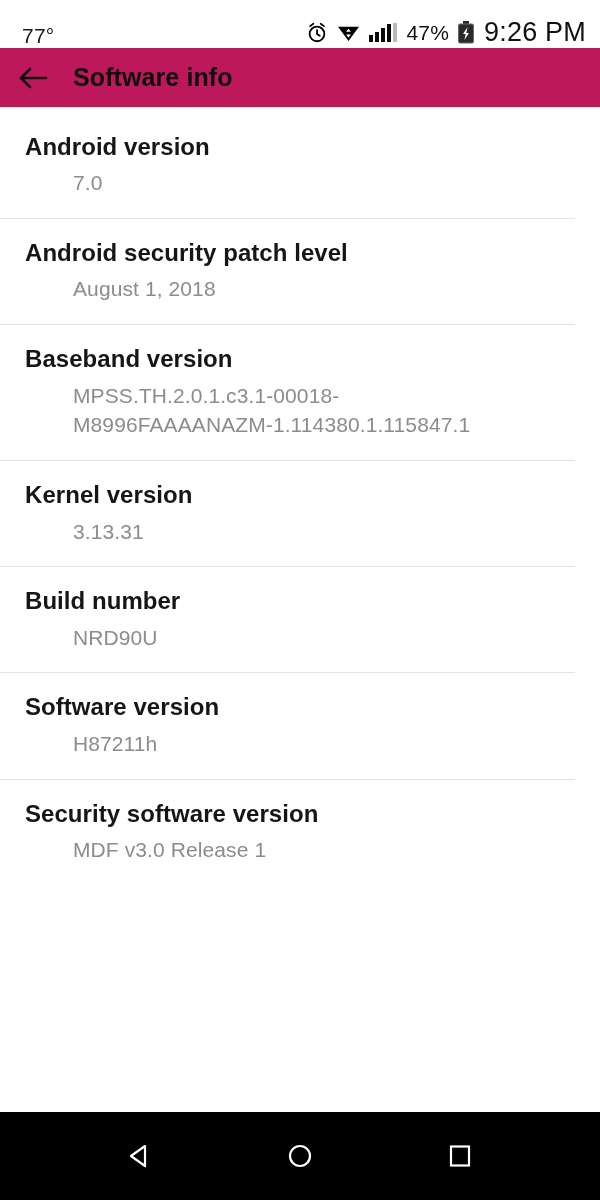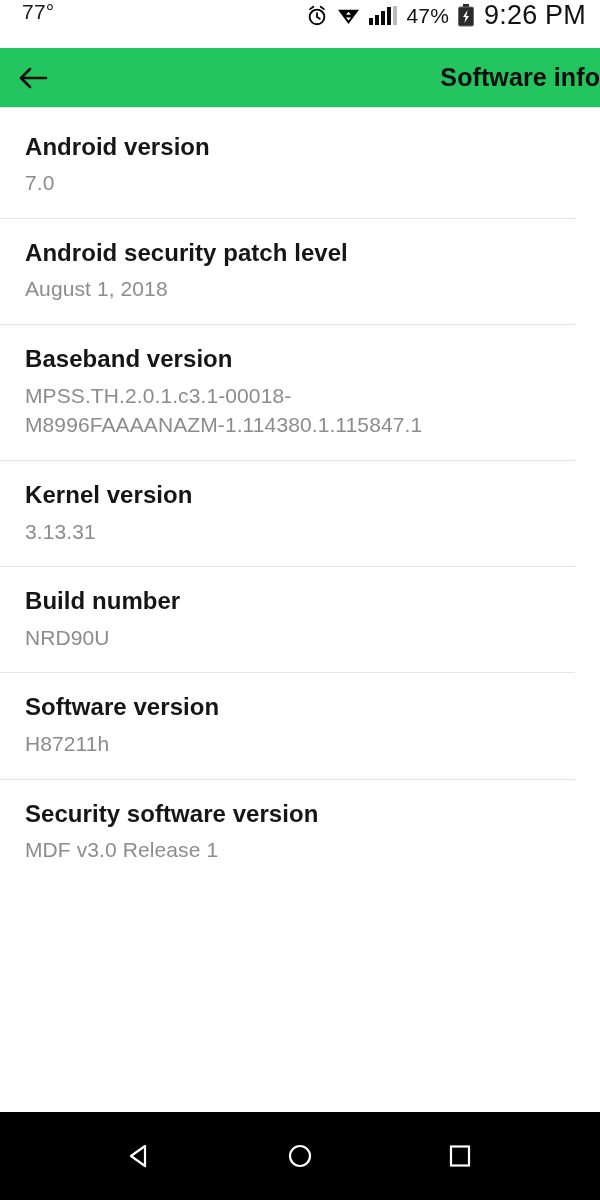--- a/index.html
+++ b/index.html
@@ -15,21 +15,21 @@
     background:#ffffff;
     display:flex; flex-direction:column;
     overflow:hidden;
   }
 
   
   .status-bar {
     height:48px;
     flex:0 0 48px;
     display:flex;
-    align-items:flex-start;
+    align-items:flex-end;
     padding:0 14px 0 22px;
     background:#ffffff;
     color:#000000;
   }
   .status-temp {
     font-size:21px;
     letter-spacing:0.2px;
     color:#1a1a1a;
   }
   .status-right {
@@ -60,23 +60,22 @@
   .bars i.b4 { height:18px; }
   .bars i.b5 { height:19px; background:#b9b9b9; }
 
   
   .appbar {
     flex:0 0 60px;
     height:60px;
     display:flex;
     align-items:center;
     padding-left:16px;
-    background:#22c55e;
+    background:#be185d;
     border-bottom:1px solid #e0e0e0;
-    justify-content:space-between;
   }
   .back-btn {
     width:34px; height:34px;
     display:flex; align-items:center; justify-content:center;
     cursor:pointer;
     flex:0 0 auto;
   }
   .appbar-title {
     font-size:25px;
     font-weight:bold;
@@ -109,20 +108,21 @@
     letter-spacing:0.05px;
     font-weight:bold;
   }
   .item-value {
     font-size:21px;
     color:#8c8c8c;
     line-height:1.42;
     margin-top:7px;
     letter-spacing:0.1px;
     word-break:break-word;
+    margin-left:48px;
   }
   .item-value.wrap-fixed {
     max-width:452px;
   }
 
   
   .navbar {
     flex:0 0 88px;
     height:88px;
     background:#000000;

